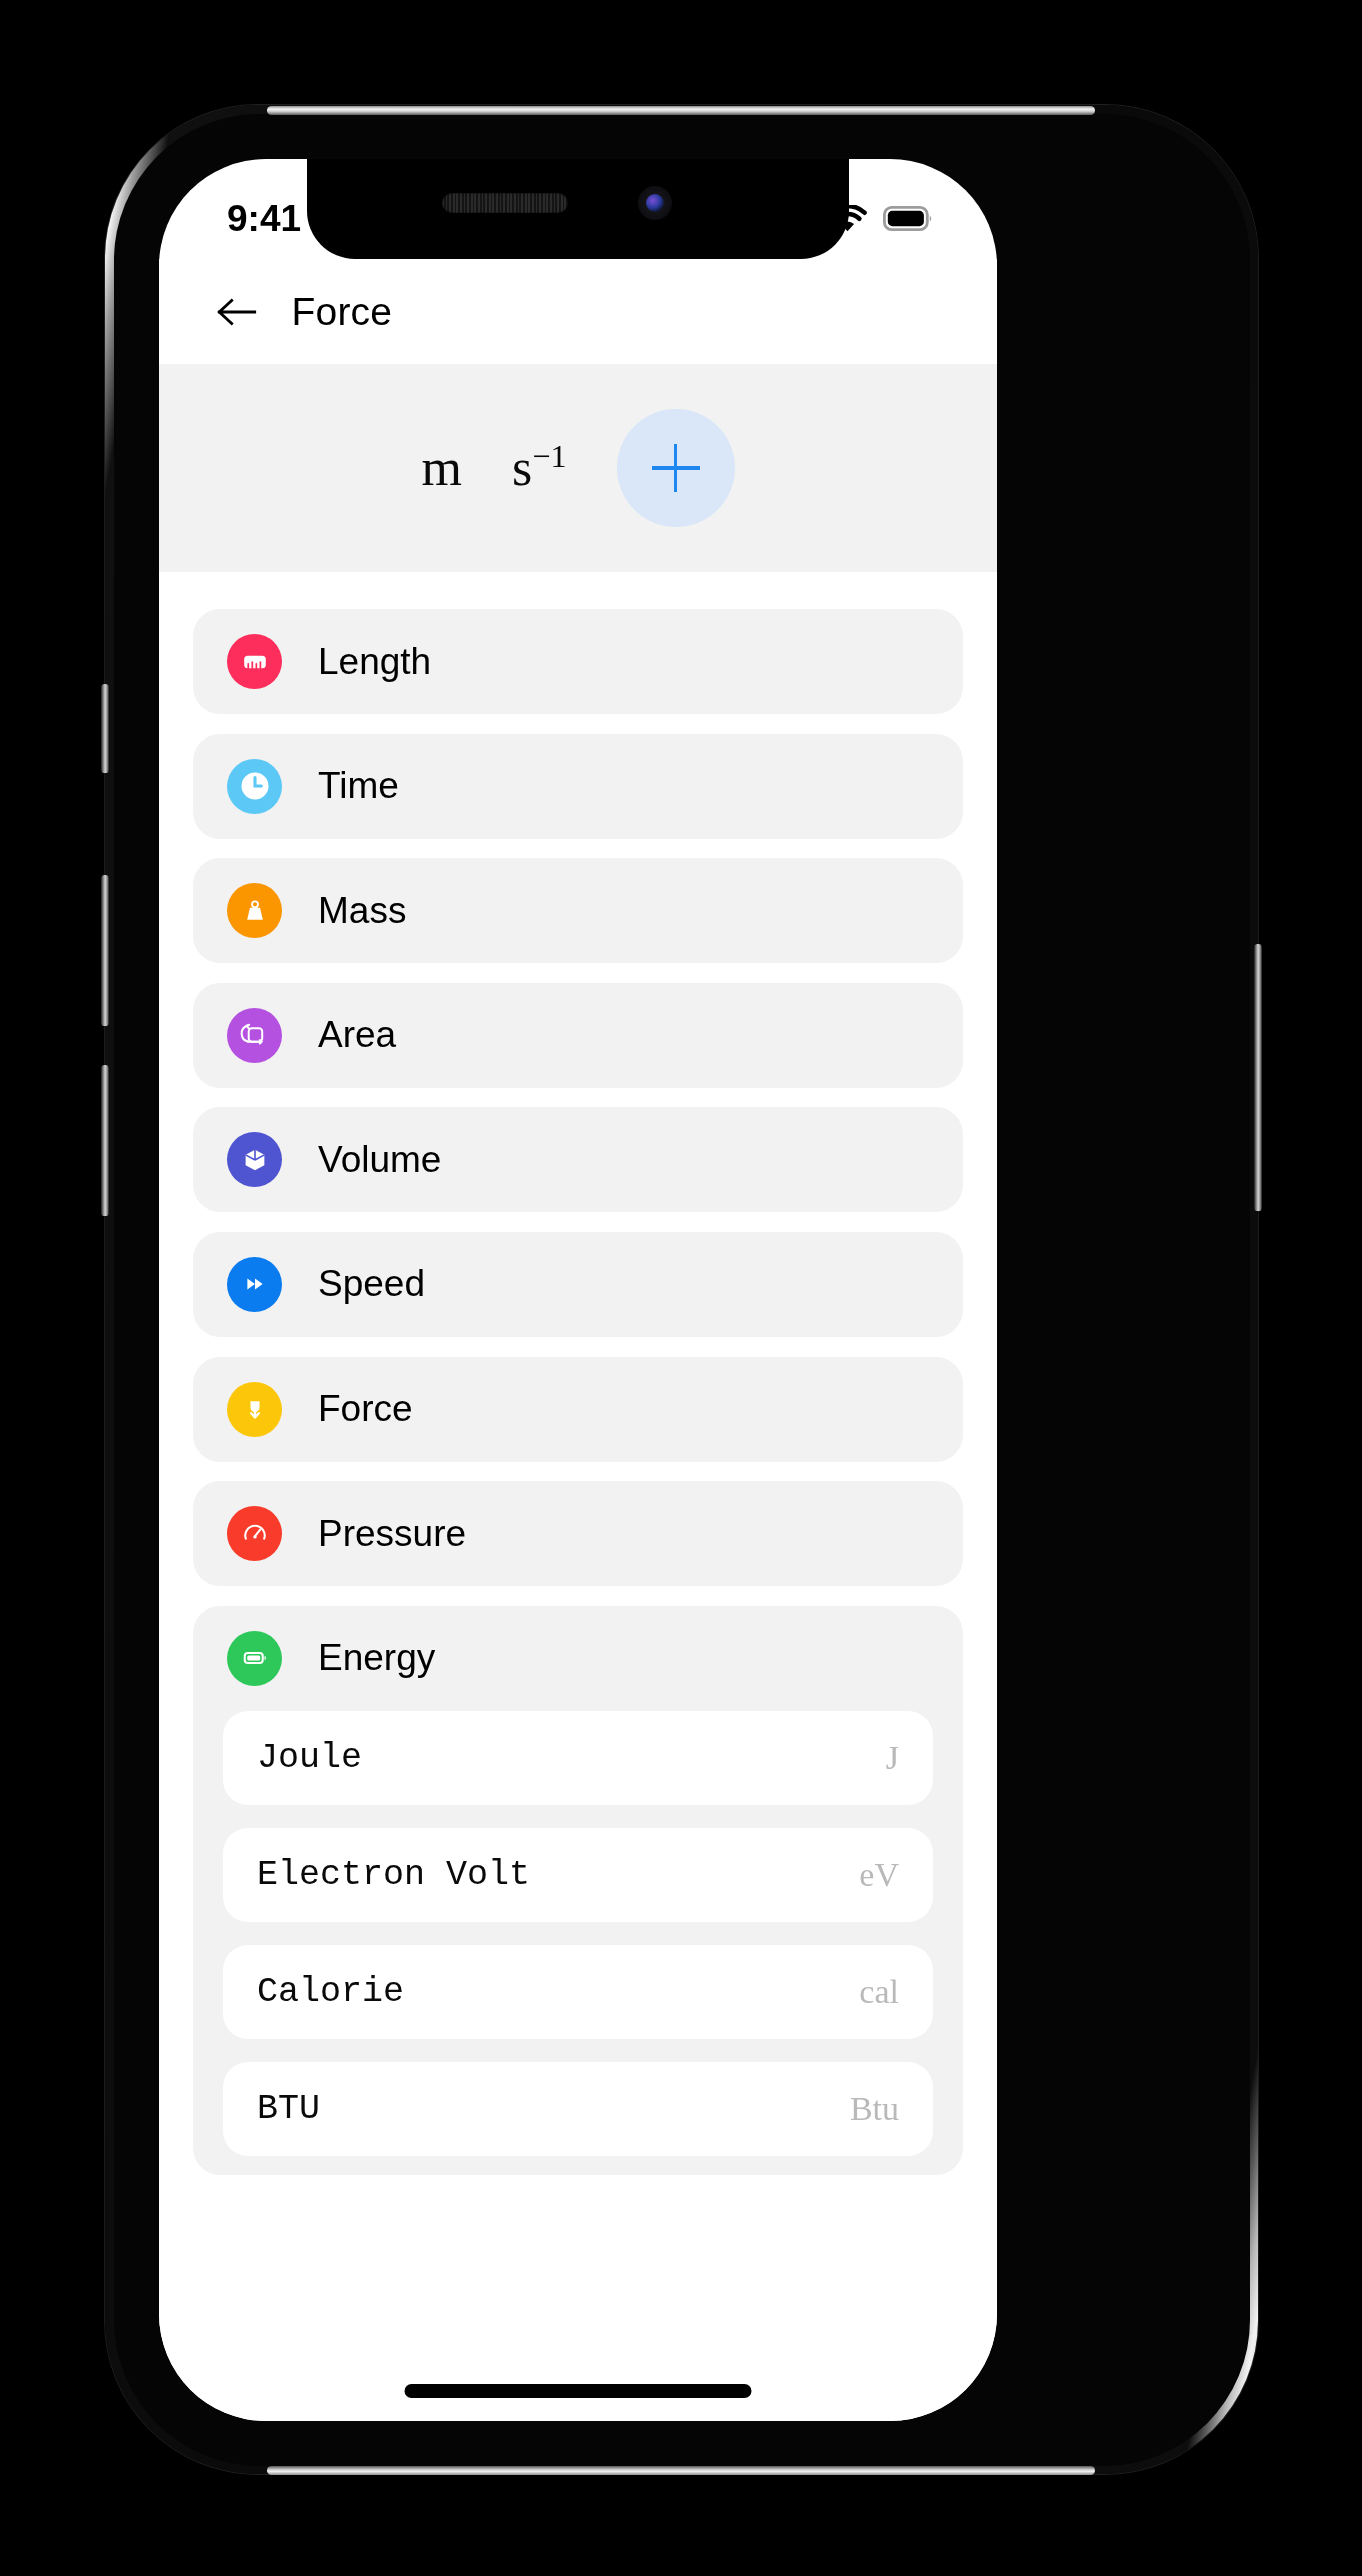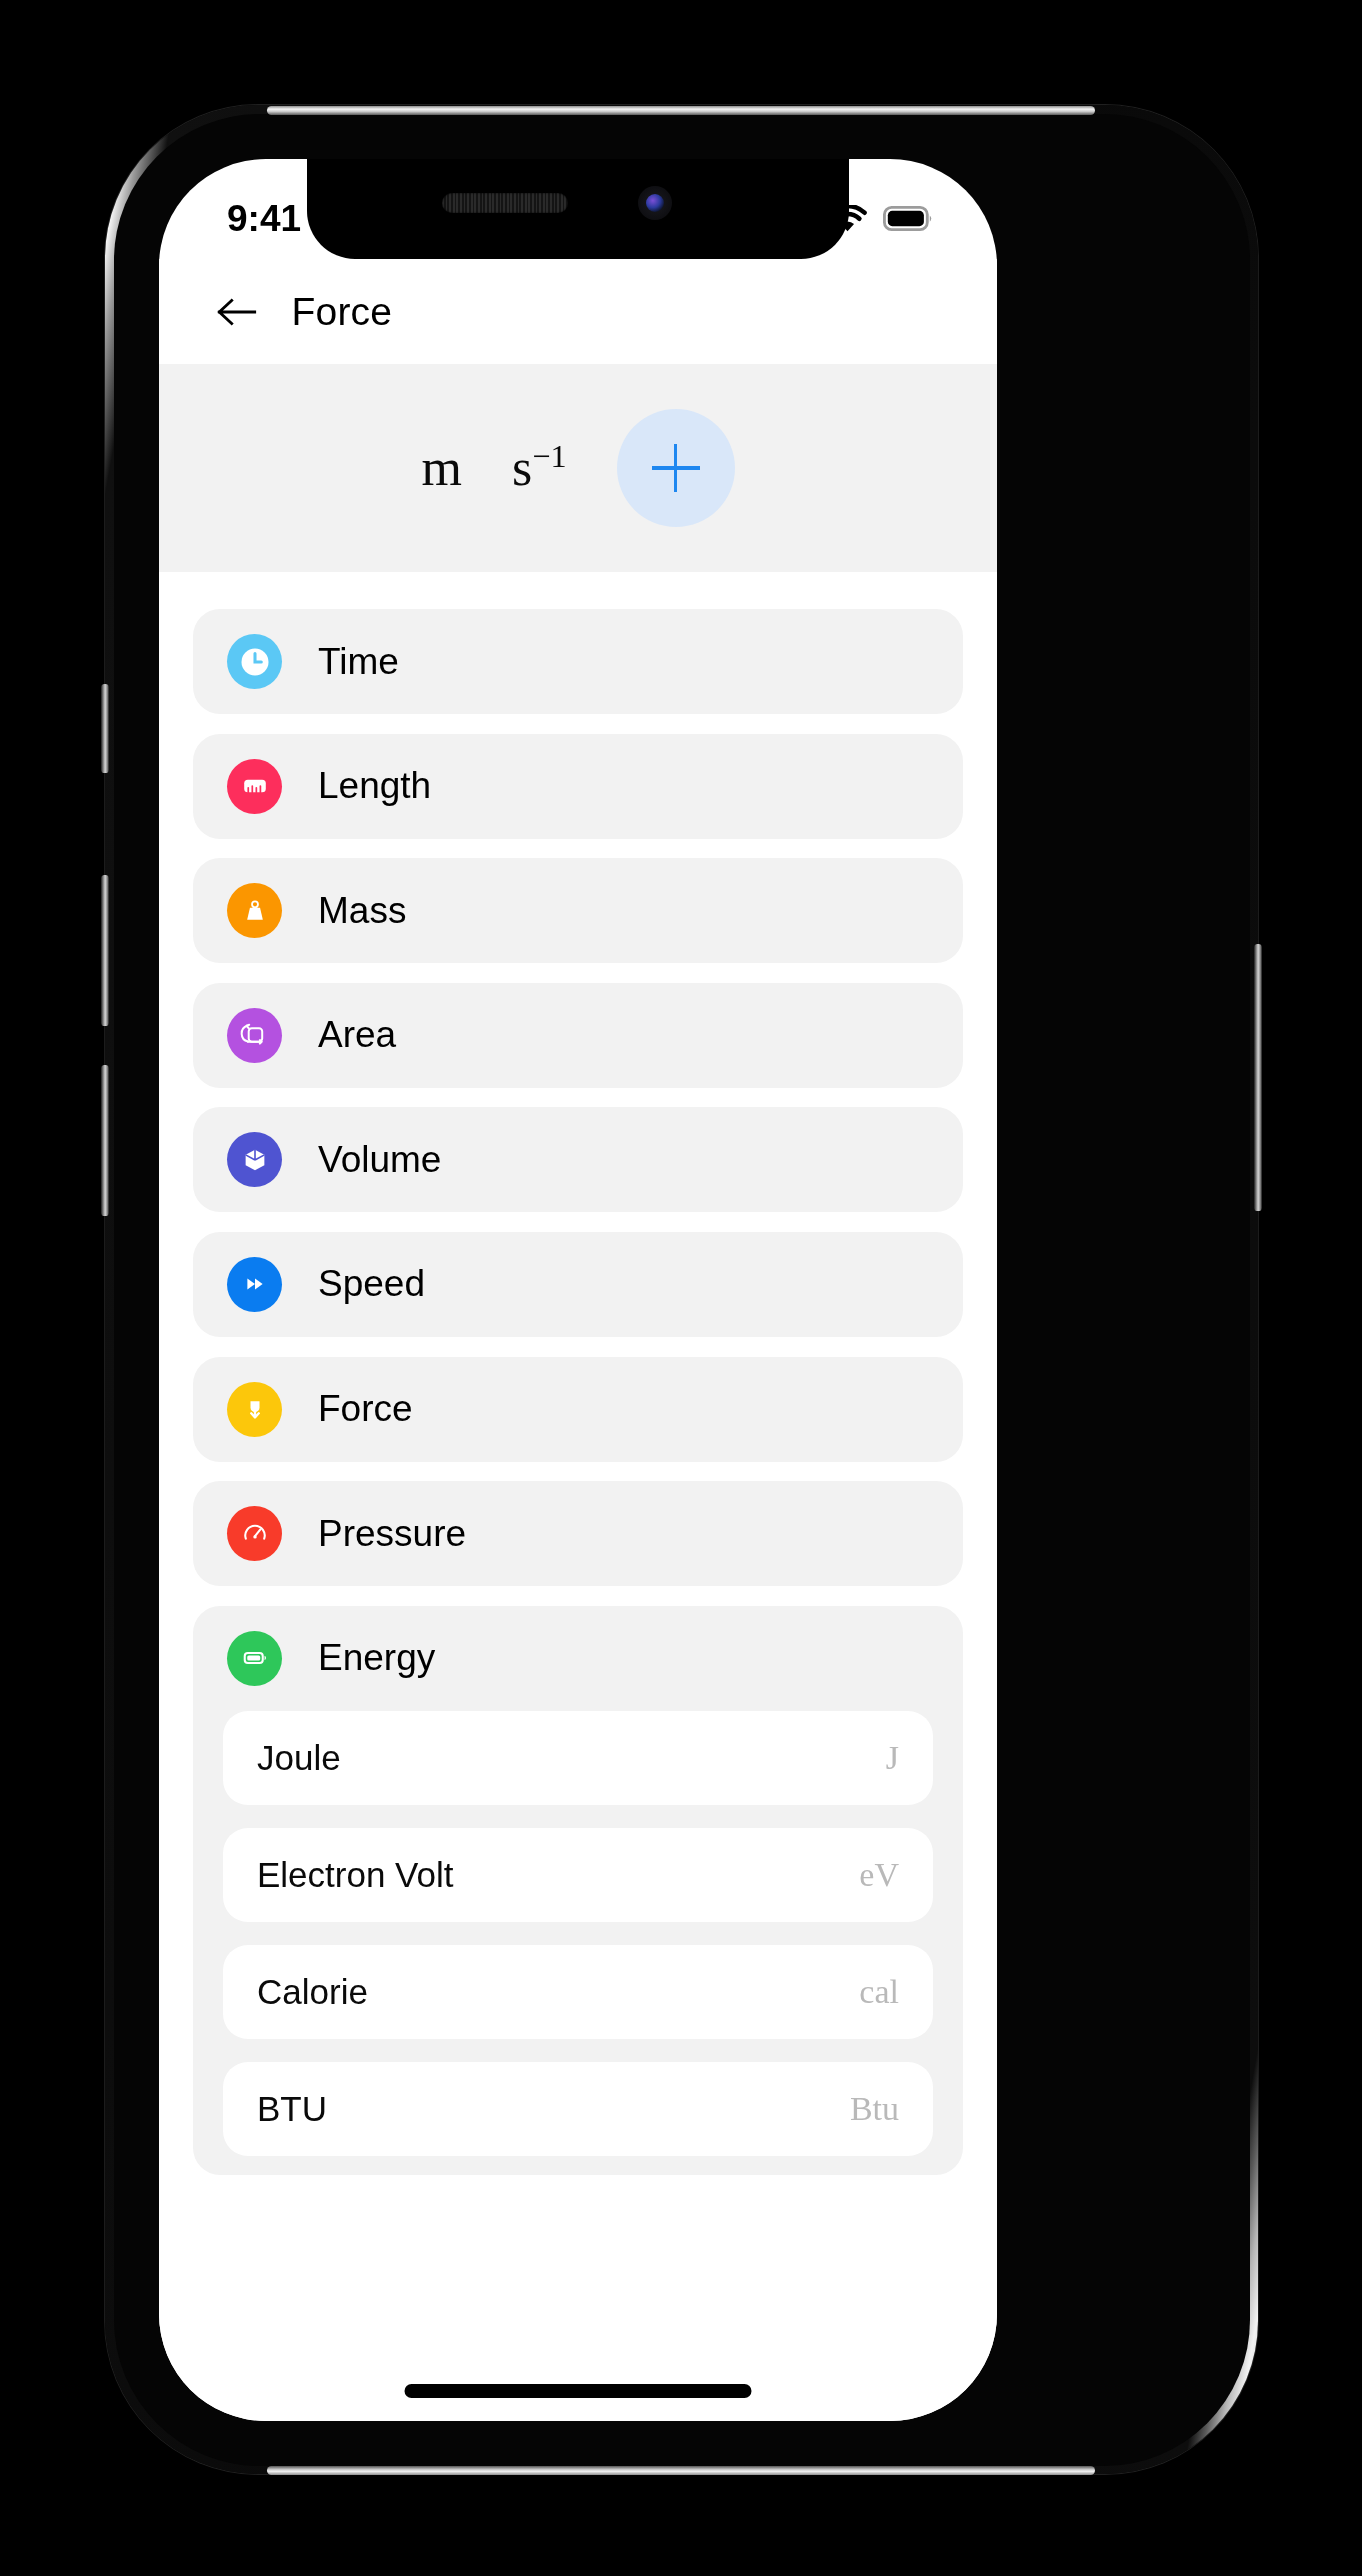--- a/index.html
+++ b/index.html
@@ -306,21 +306,21 @@
     align-items: center;
     justify-content: space-between;
     padding: 0 34px;
     margin-bottom: 23px;
     cursor: pointer;
   }
   .sub-row:last-child { margin-bottom: 0; gap: 39px; }
   .sub-name {
     font-size: 35px;
     color: #0a0a0a;
-    font-family: Liberation Sans, sans-serif;
+    font-family: Liberation Mono, monospace;
   }
   .sub-symbol {
     font-family: "Liberation Serif", serif;
     font-size: 34px;
     color: #b9b9b9;
   }
 
   
   .home-indicator {
     position: absolute;
@@ -396,39 +396,39 @@
       </div>
       <div class="add-unit-btn">
         <span class="plus-glyph"></span>
       </div>
     </div>
 
     <div class="list-area">
 
       <div class="cat-card">
         <div class="cat-row">
+          <span class="cat-icon" style="background:#fd2e5c">
+            <svg width="36" height="36" viewBox="0 0 40 40">
+              <rect x="8" y="13" width="24" height="14" rx="4" fill="#fff"></rect>
+              <path d="M12.5 22 V27 M17 20 V27 M21.5 22 V27 M26 20 V27" stroke="#fd2e5c" stroke-width="1.9" stroke-linecap="round"></path>
+            </svg>
+          </span>
+          <span class="cat-label">Length</span>
+        </div>
+      </div>
+
+      <div class="cat-card">
+        <div class="cat-row">
           <span class="cat-icon" style="background:#5bc8f5">
             <svg width="36" height="36" viewBox="0 0 40 40">
               <circle cx="20" cy="20" r="15" fill="#fff"></circle>
               <path d="M20 10.5 V20 H27" stroke="#5bc8f5" stroke-width="3.4" fill="none" stroke-linecap="round"></path>
             </svg>
           </span>
           <span class="cat-label">Time</span>
-        </div>
-      </div>
-
-      <div class="cat-card">
-        <div class="cat-row">
-          <span class="cat-icon" style="background:#fd2e5c">
-            <svg width="36" height="36" viewBox="0 0 40 40">
-              <rect x="8" y="13" width="24" height="14" rx="4" fill="#fff"></rect>
-              <path d="M12.5 22 V27 M17 20 V27 M21.5 22 V27 M26 20 V27" stroke="#fd2e5c" stroke-width="1.9" stroke-linecap="round"></path>
-            </svg>
-          </span>
-          <span class="cat-label">Length</span>
         </div>
       </div>
 
       <div class="cat-card">
         <div class="cat-row">
           <span class="cat-icon" style="background:#fb9600">
             <svg width="36" height="36" viewBox="0 0 40 40">
               <circle cx="20" cy="12.6" r="3.3" fill="none" stroke="#fff" stroke-width="2"></circle>
               <path d="M14.4 16.5 h11.2 l3.1 13.3 H11.3 Z" fill="#fff"></path>
             </svg>

